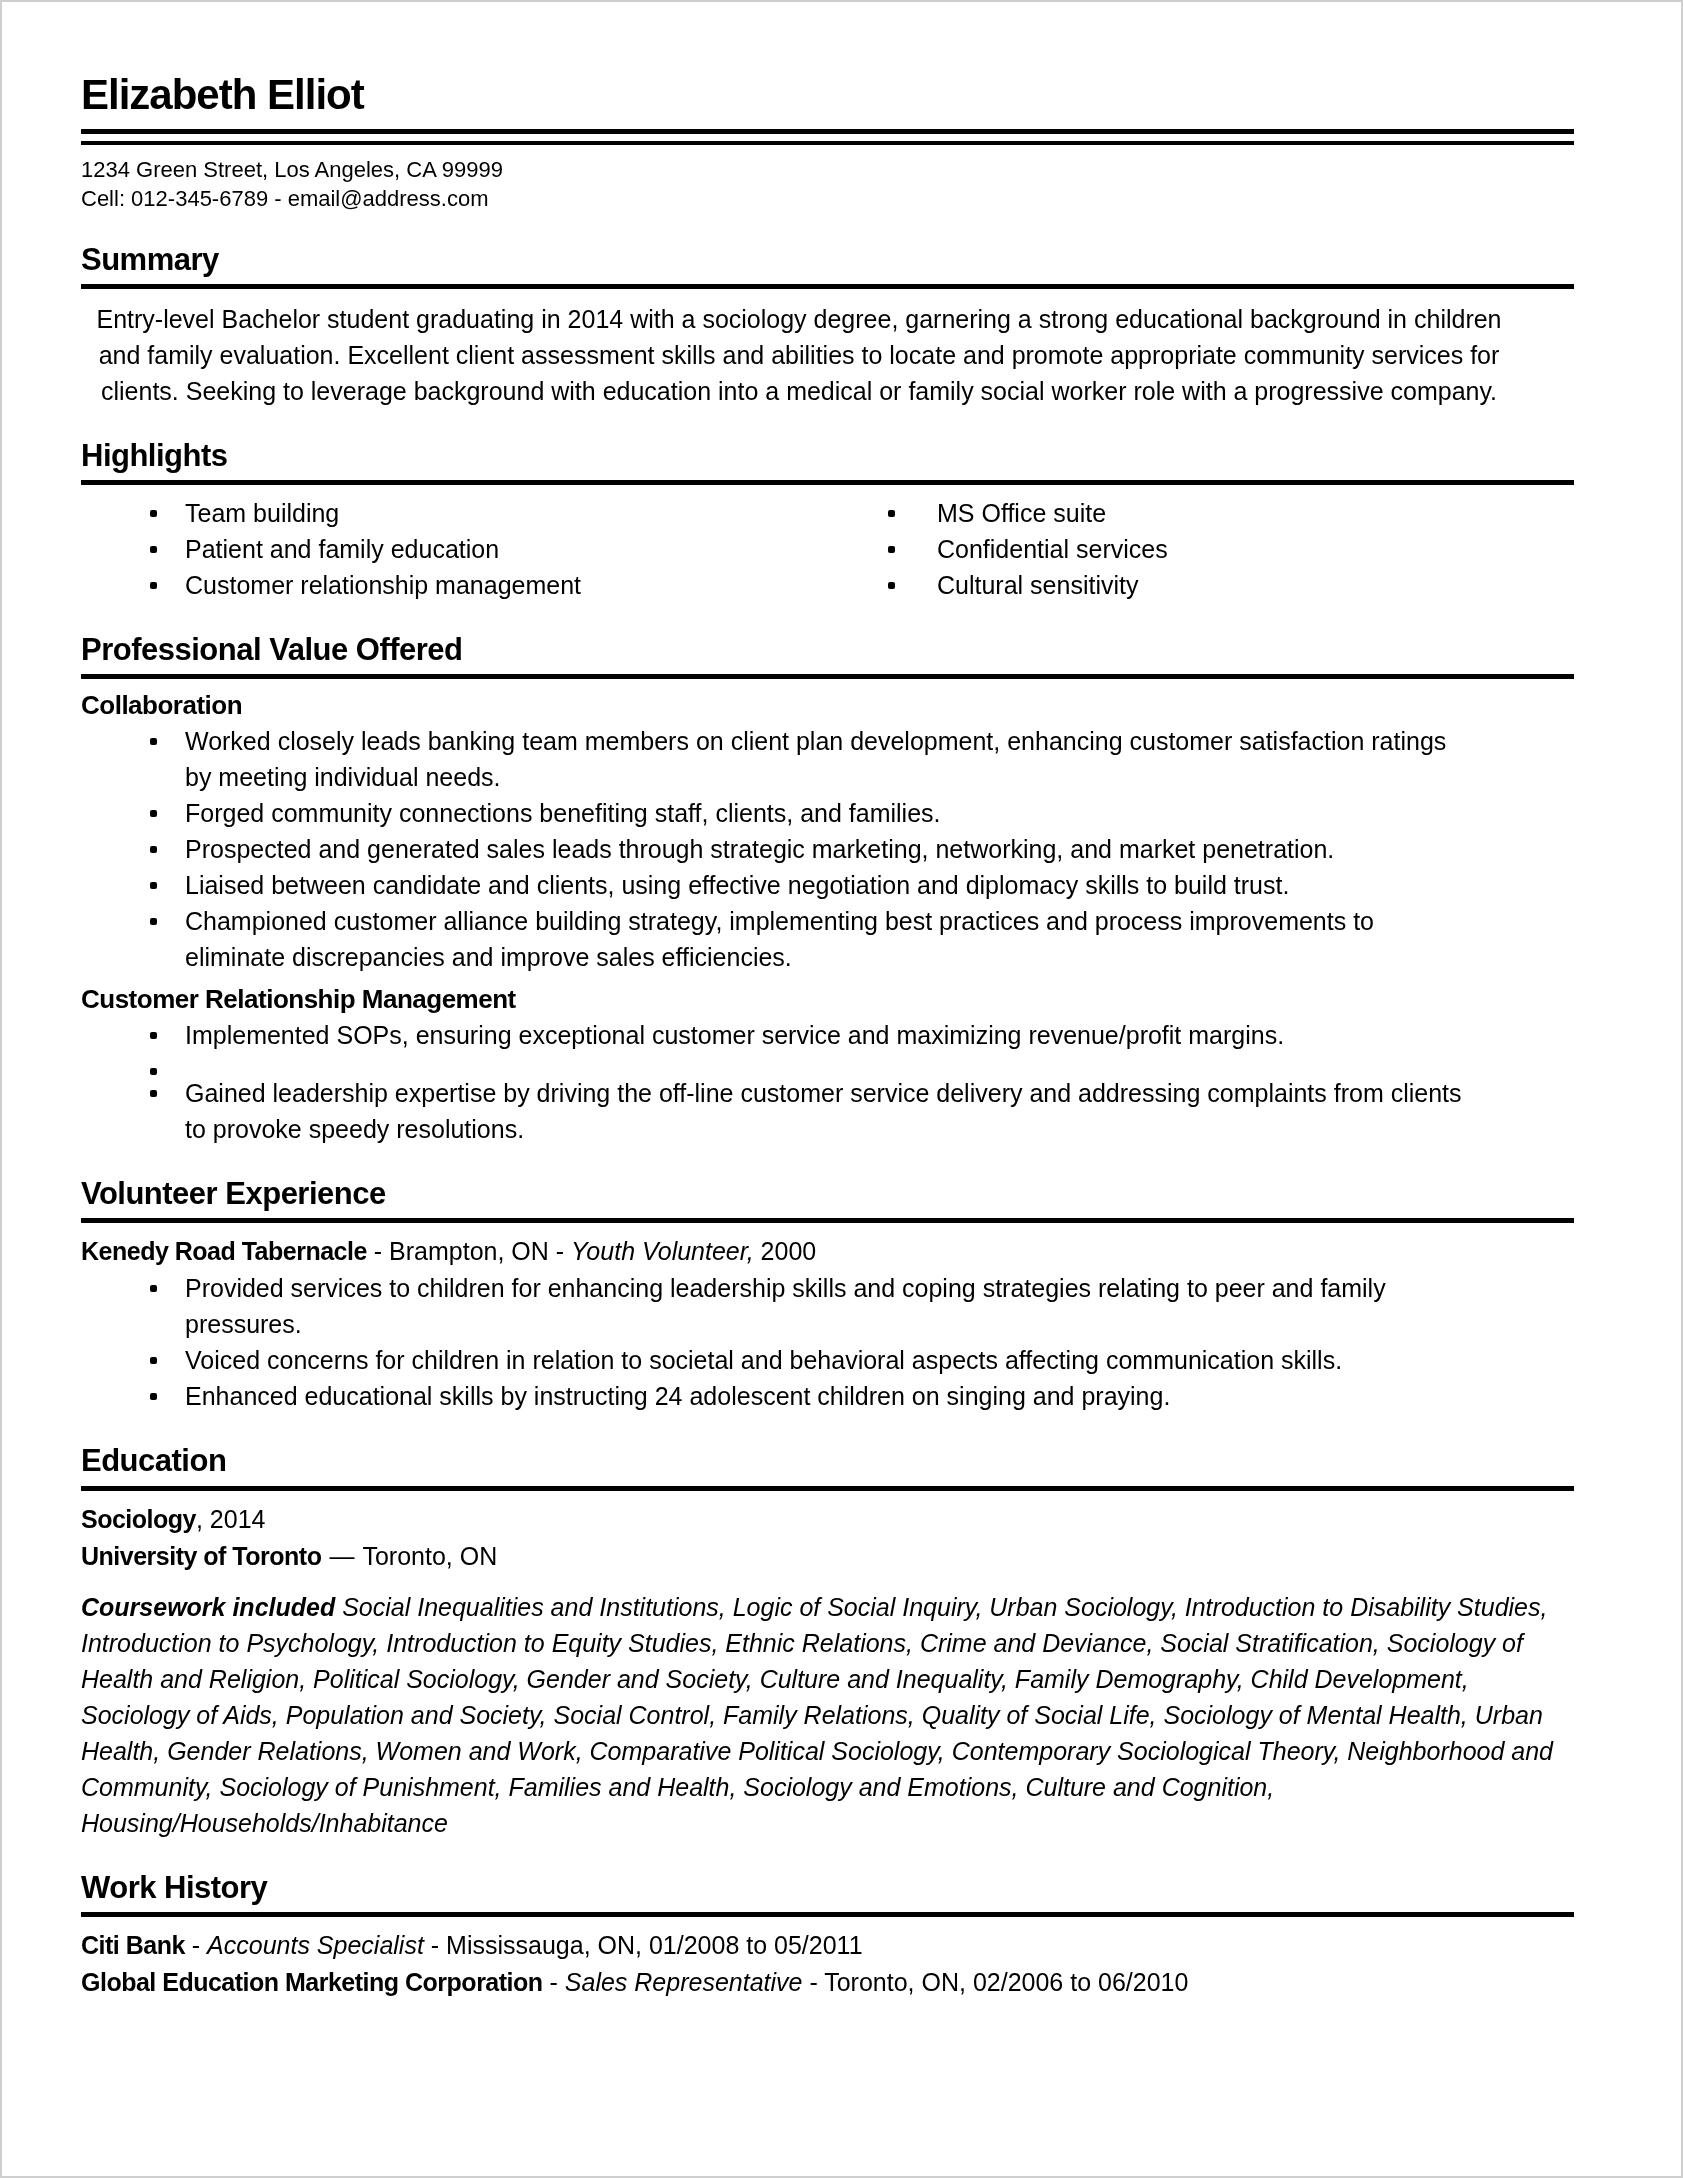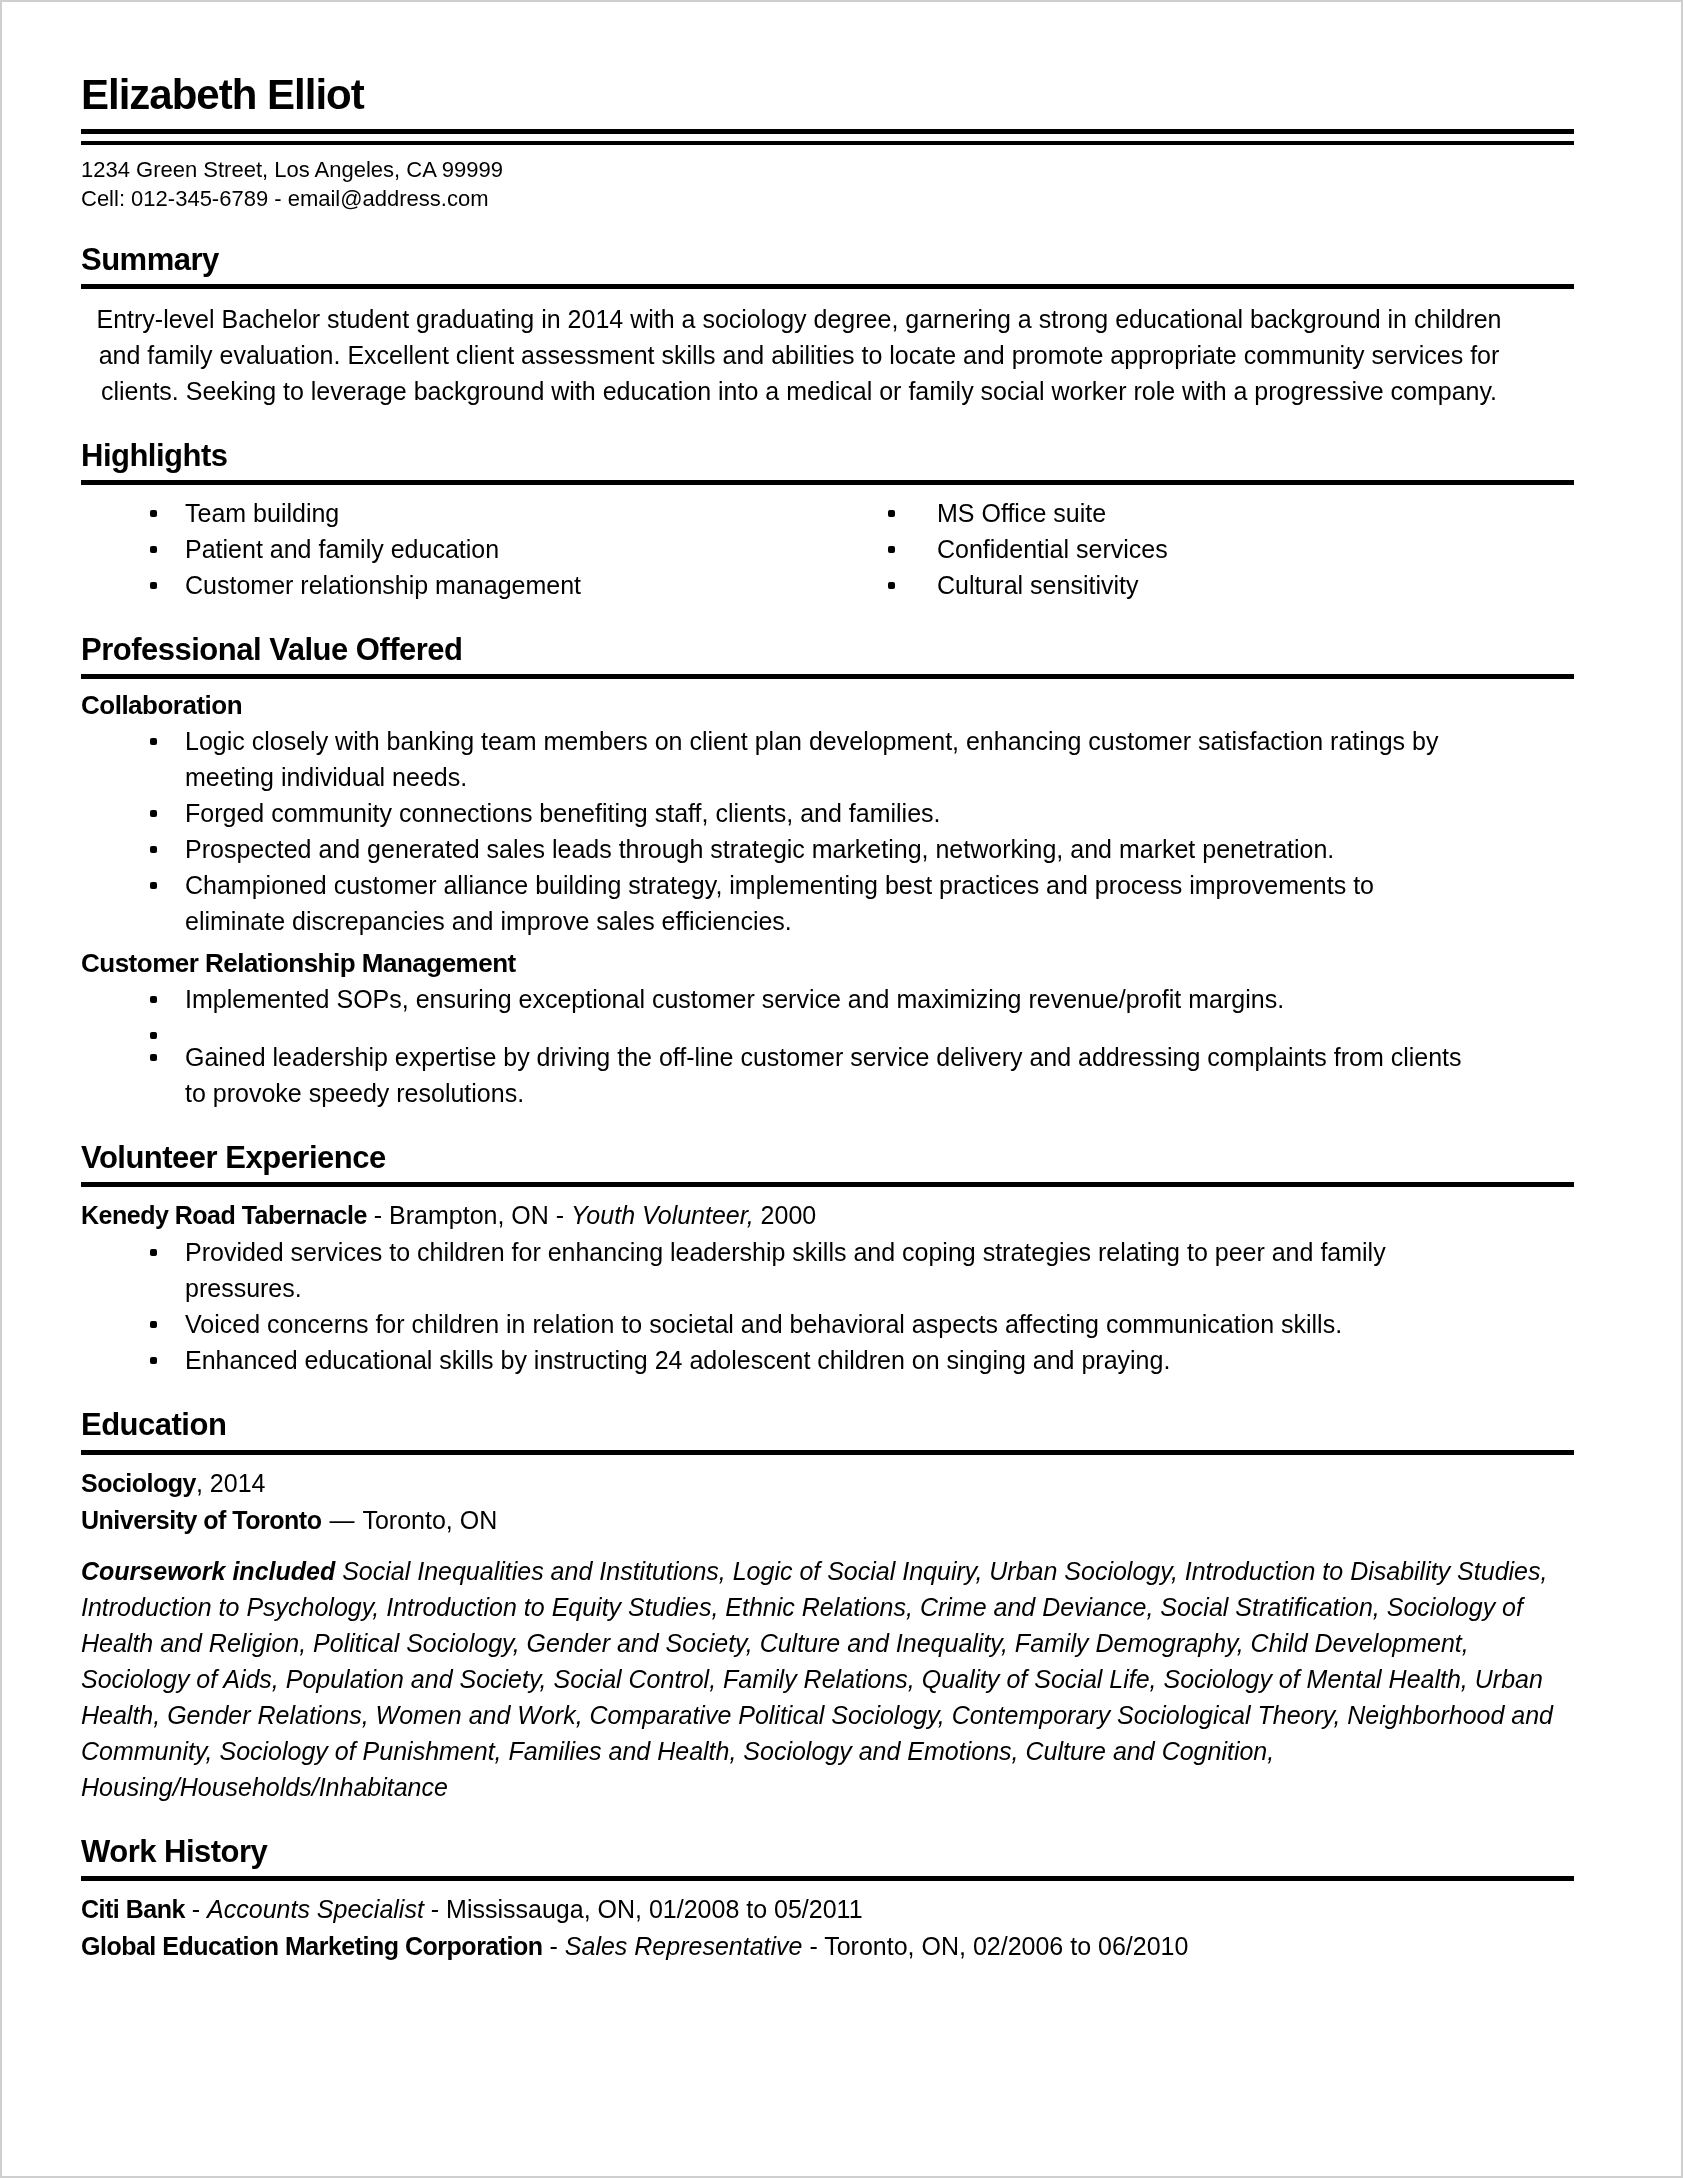--- a/index.html
+++ b/index.html
@@ -140,29 +140,33 @@
     </div>
   </section>
 
   <section>
     <h2 class="sec">Professional Value Offered</h2>
     <div class="rule"></div>
     <div class="pv-content">
       <div class="group-title">Collaboration</div>
       <div class="li">
           <span class="dot"></span>
-          <span class="li-text">Logic closely with banking team members on client plan development, enhancing customer satisfaction ratings by meeting individual needs.</span>
+          <span class="li-text">Worked closely leads banking team members on client plan development, enhancing customer satisfaction ratings by meeting individual needs.</span>
         </div>
       <div class="li">
           <span class="dot"></span>
           <span class="li-text">Forged community connections benefiting staff, clients, and families.</span>
         </div>
       <div class="li">
           <span class="dot"></span>
           <span class="li-text">Prospected and generated sales leads through strategic marketing, networking, and market penetration.</span>
+        </div>
+      <div class="li">
+          <span class="dot"></span>
+          <span class="li-text">Liaised between candidate and clients, using effective negotiation and diplomacy skills to build trust.</span>
         </div>
       <div class="li">
           <span class="dot"></span>
           <span class="li-text">Championed customer alliance building strategy, implementing best practices and process improvements to eliminate discrepancies and improve sales efficiencies.</span>
         </div>
       <div class="group-title">Customer Relationship Management</div>
       <div class="li">
           <span class="dot"></span>
           <span class="li-text">Implemented SOPs, ensuring exceptional customer service and maximizing revenue/profit margins.</span>
         </div>

